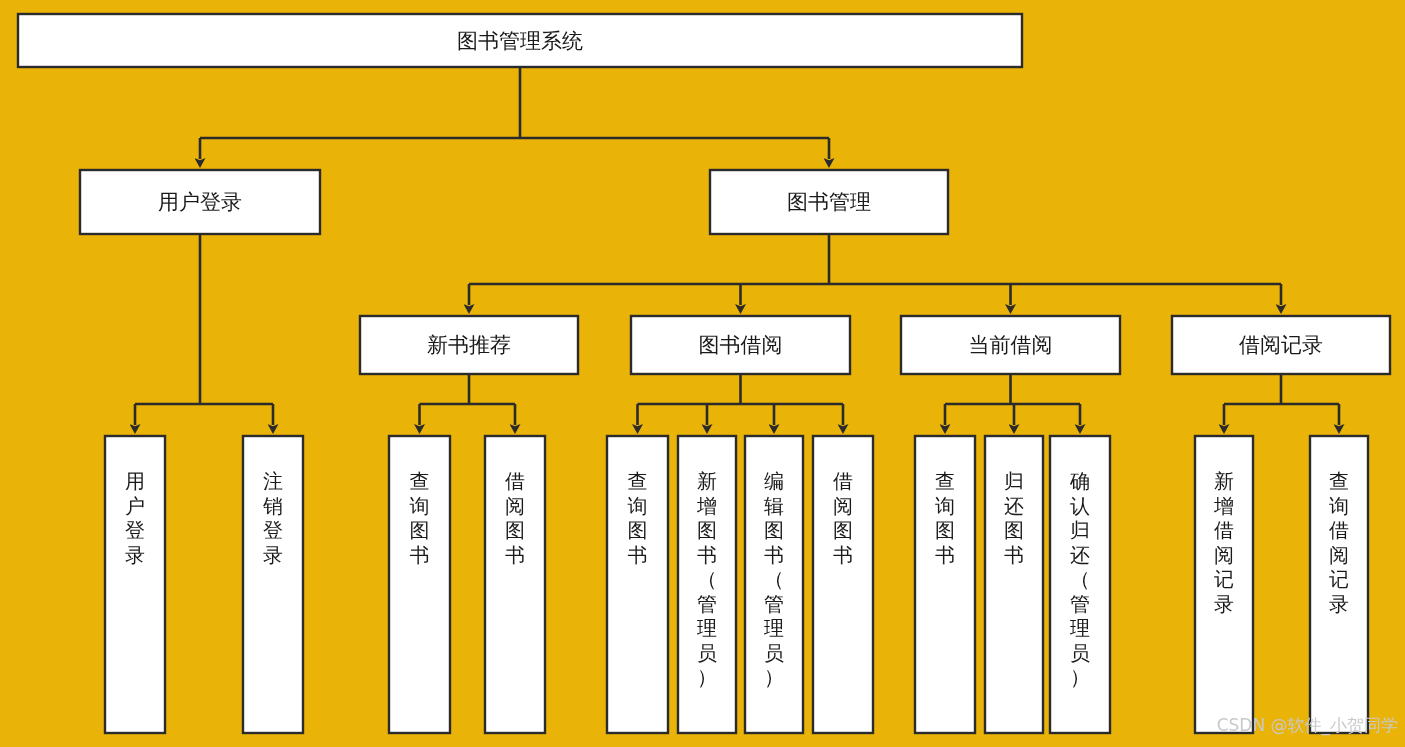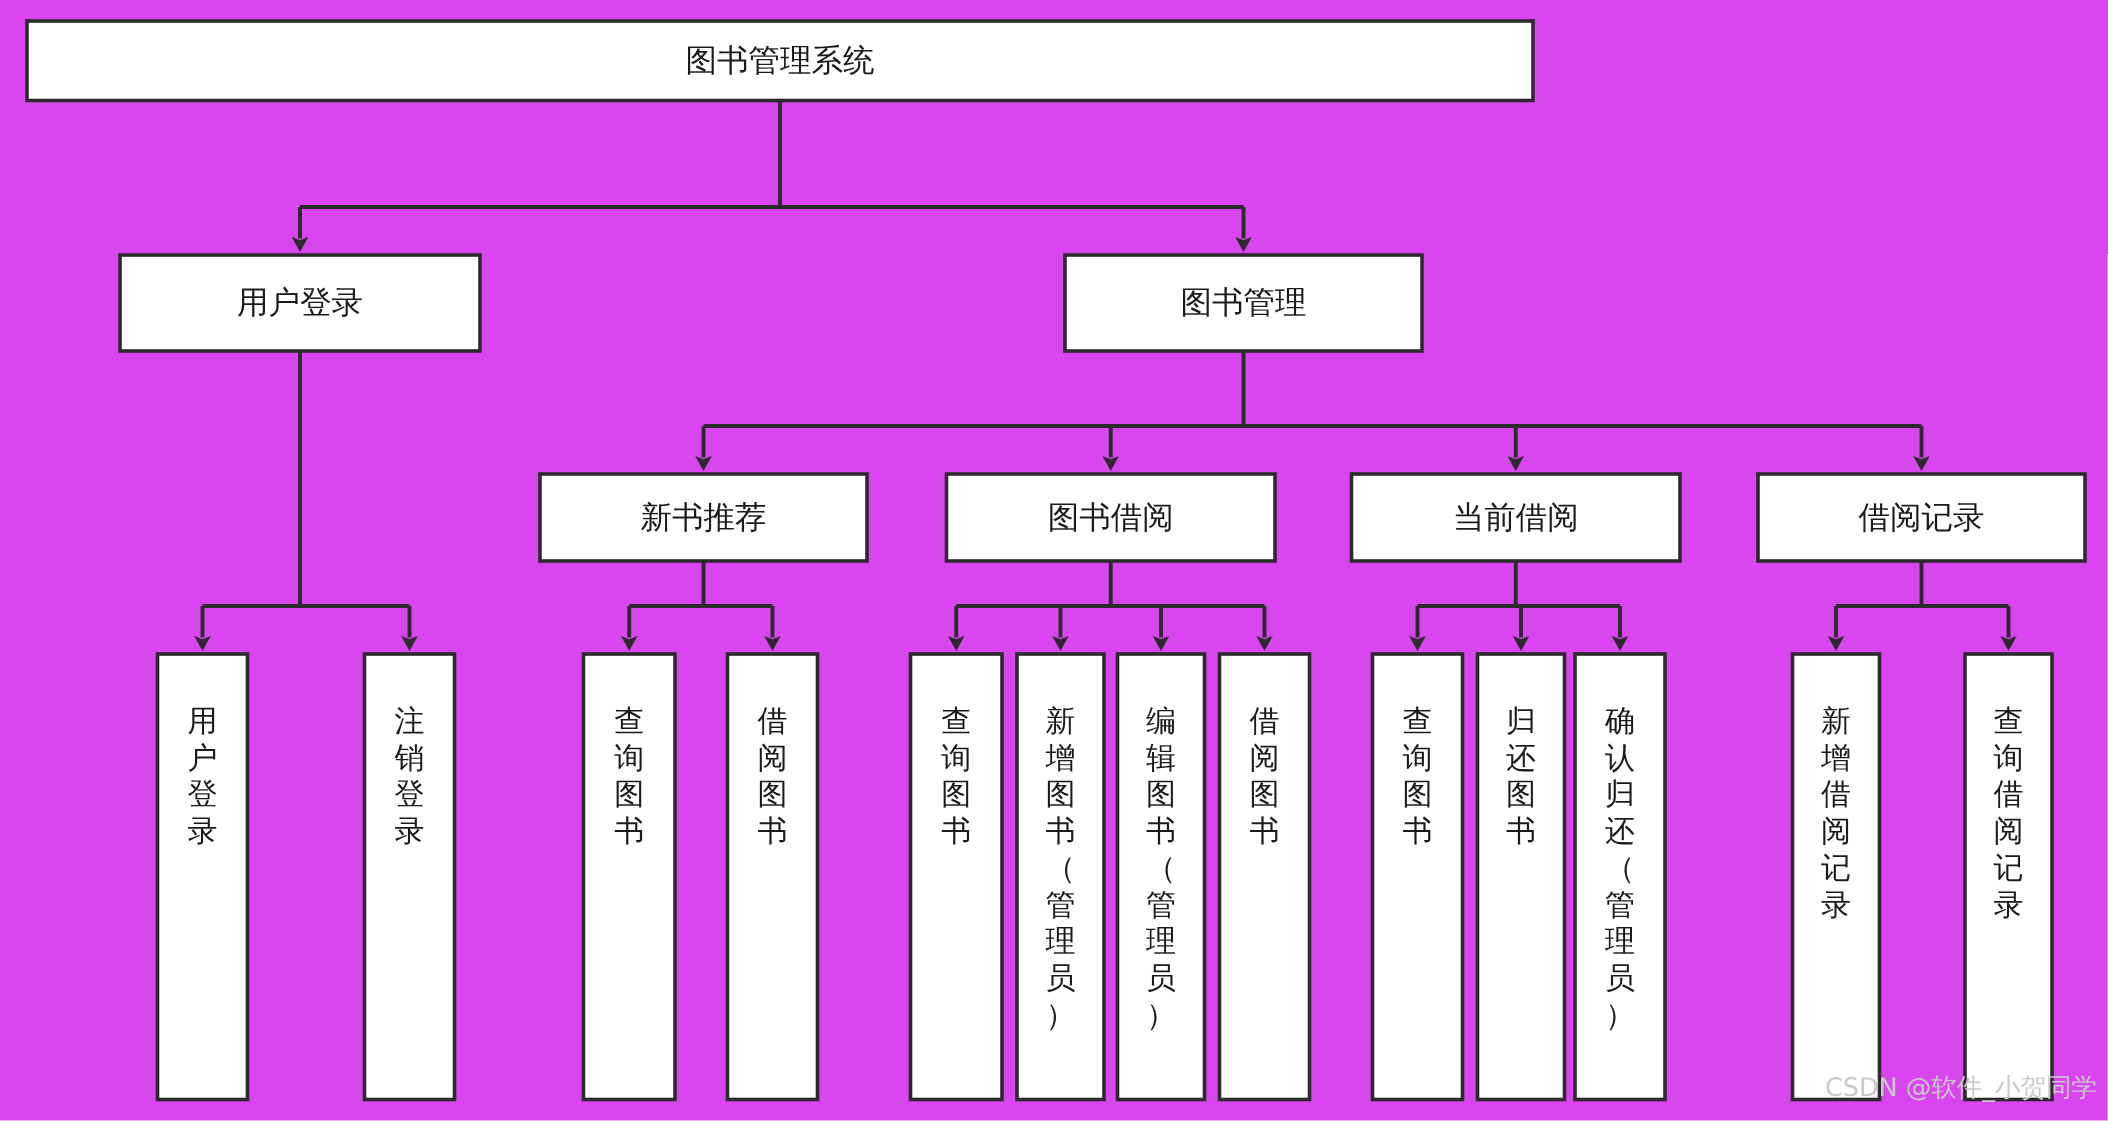--- a/index.html
+++ b/index.html
@@ -10,21 +10,21 @@
   body {
     width: 1405px;
     height: 747px;
     font-family: "DejaVu Sans", "Liberation Sans", sans-serif;
     overflow: hidden;
   }
   #diagram-root {
     position: relative;
     width: 1405px;
     height: 747px;
-    background: #d946ef;
+    background: #eab308;
   }
   svg.diagram-canvas {
     position: absolute;
     left: 0;
     top: 0;
     width: 1405px;
     height: 747px;
   }
   .node-box {
     fill: #ffffff;

